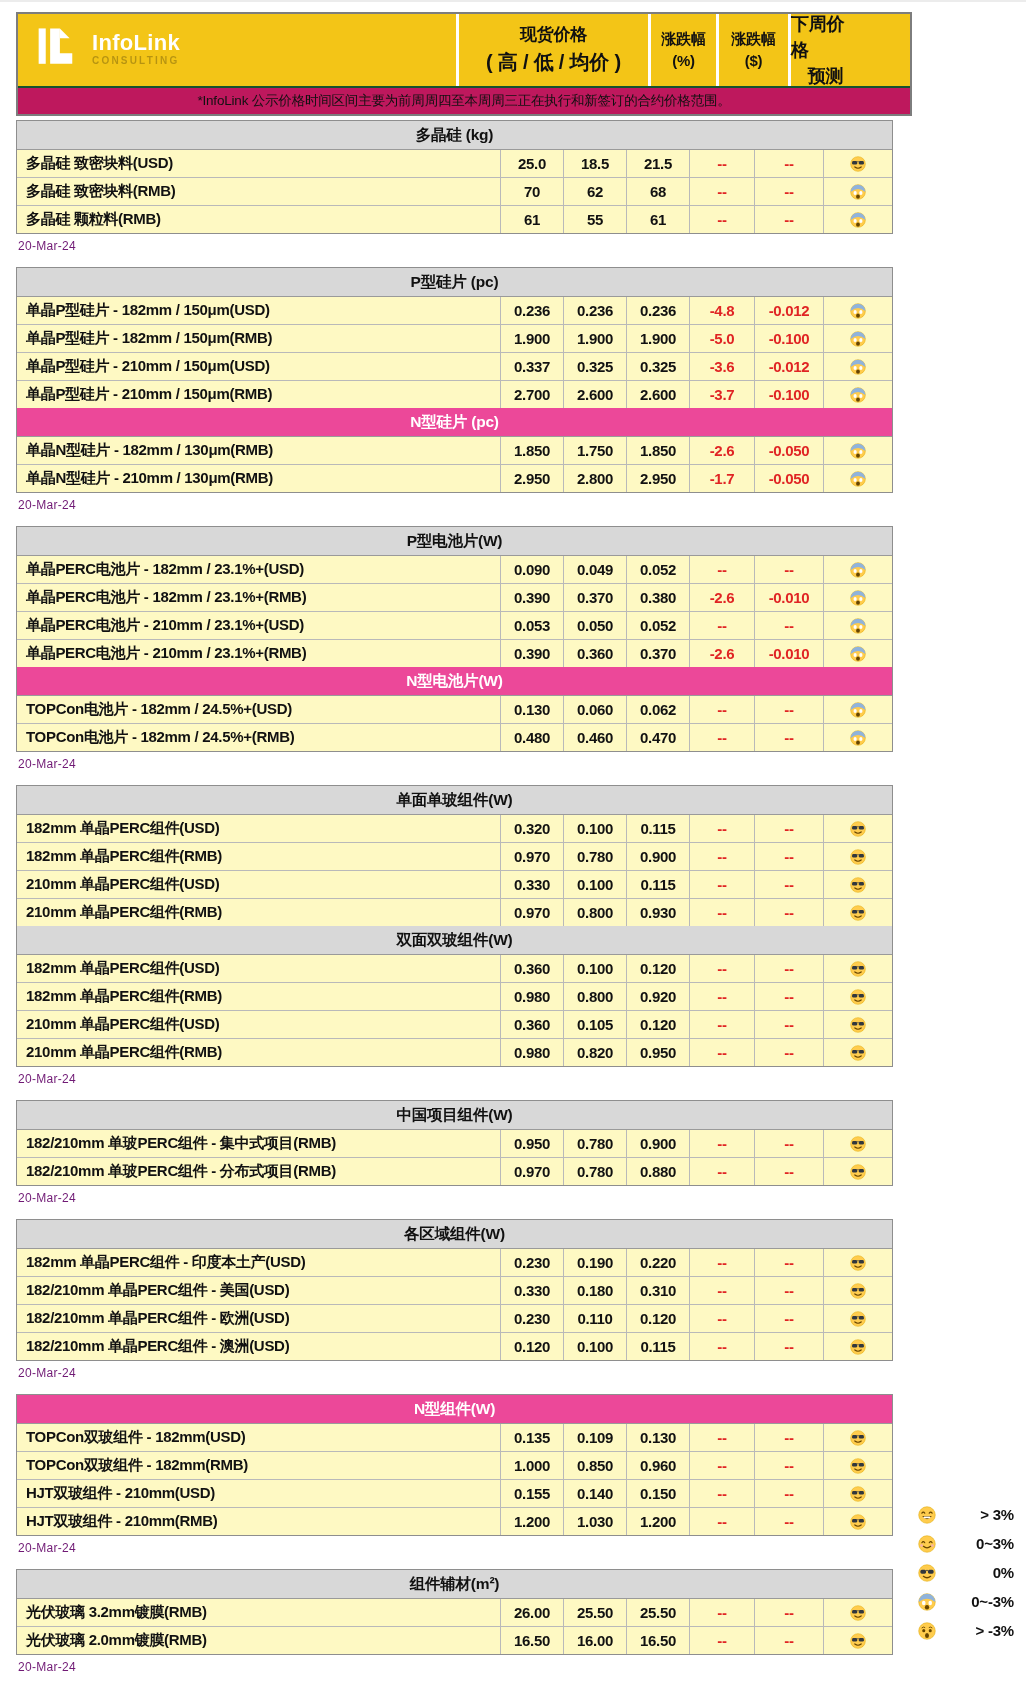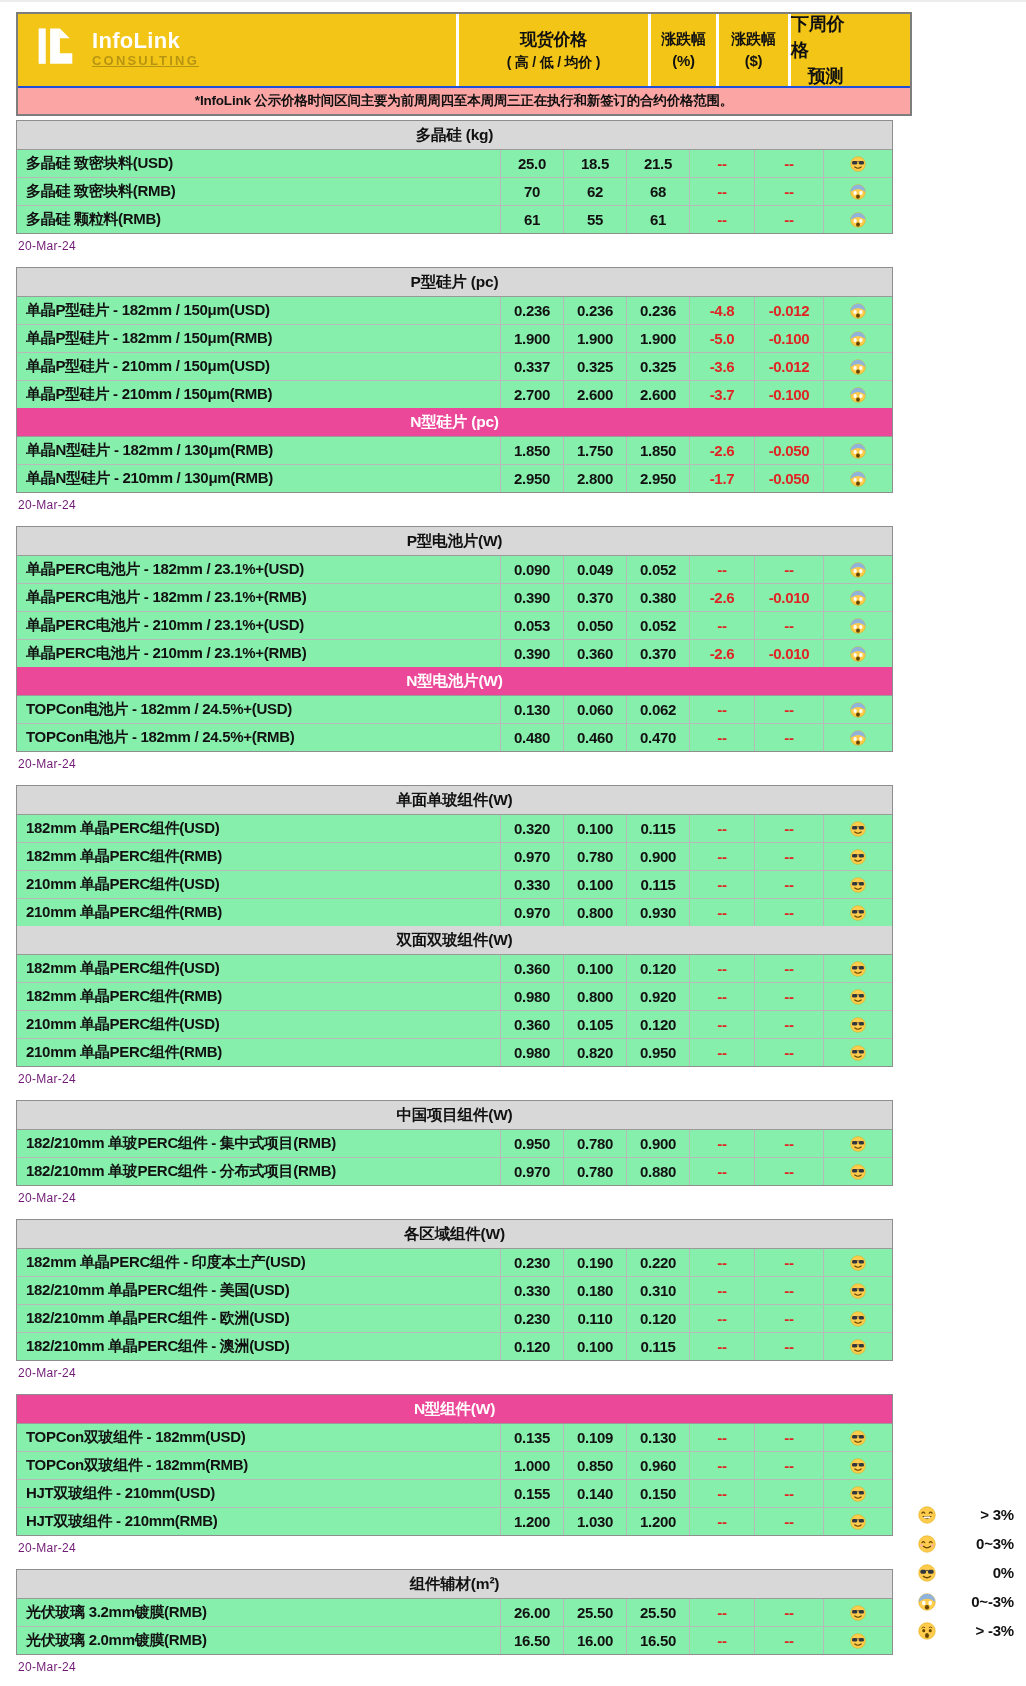--- a/index.html
+++ b/index.html
@@ -10,37 +10,37 @@
   .report{width:896px;}
 
   
   .top-table{border:2px solid #7d7d7d;}
   .yellow-header{display:flex;height:72px;background:#F3C517;}
   .yh-cell{display:flex;flex-direction:column;justify-content:center;align-items:center;
            font-weight:700;line-height:1.45;letter-spacing:-.2px;}
   .yh-cell + .yh-cell{border-left:3px solid #fff;}
   .yh-logo{width:438px;flex-direction:row;justify-content:flex-start;align-items:center;padding-left:18px;box-sizing:border-box;}
   .yh-spot{width:189px;font-size:17px;}
-  .yh-spot .sub{font-size:14px;text-align:right;}
+  .yh-spot .sub{font-size:20px;text-align:right;}
   .yh-pct{width:65px;font-size:15px;}
   .yh-chg{width:69px;font-size:15px;}
   .yh-fc{width:69px;font-size:18px;}
   .brand-text{margin-left:10px;color:#fff;}
   .brand-name{font-size:22px;font-weight:700;letter-spacing:.3px;line-height:1;}
-  .brand-sub{font-size:13px;font-weight:700;letter-spacing:2.2px;color:rgba(0,0,0,.25);text-decoration:underline;}
-  .note-row{height:26px;display:flex;align-items:center;justify-content:center;background:#fca5a5;
-            border-top:2px solid #1d4ed8;font-size:13.5px;font-weight:700;letter-spacing:-.2px;}
+  .brand-sub{font-size:10px;font-weight:700;letter-spacing:2.2px;color:rgba(0,0,0,.25);}
+  .note-row{height:26px;display:flex;align-items:center;justify-content:center;background:#be185d;
+            border-top:2px solid #14532d;font-size:13.5px;font-weight:400;letter-spacing:-.2px;}
 
   
   .block{border:1.5px solid #8e8e8e;width:877px;box-sizing:border-box;margin-top:4px;}
   .sec-header{height:28px;display:flex;align-items:center;justify-content:center;
               font-size:15.5px;font-weight:700;letter-spacing:-.2px;}
   .sec-header.light{background:#D8D8D8;color:#111;}
   .sec-header.dark{background:#ec4899;color:#fff;}
-  .row{display:flex;height:27px;background:#86efac;border-top:1px solid #b9b9b9;}
+  .row{display:flex;height:27px;background:#fef9c3;border-top:1px solid #b9b9b9;}
   .sec-header + .row{border-top:1px solid #9a9a9a;}
   .row .cell{display:flex;align-items:center;justify-content:center;box-sizing:border-box;
              font-size:15px;font-weight:700;letter-spacing:-.3px;}
   .row .cell + .cell{border-left:1px solid #b9b9b9;}
   .cell.name{flex:1;justify-content:flex-start;padding-left:9px;}
   .cell.num{width:63px;}
   .cell.pct{width:65px;}
   .cell.chg{width:69px;}
   .cell.fc{width:69px;}
   .neg{color:#E02424;}

